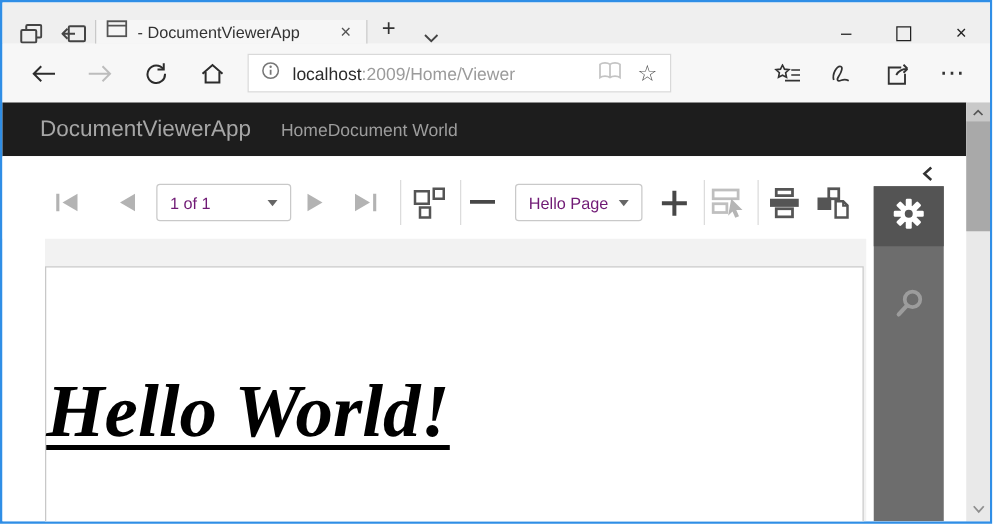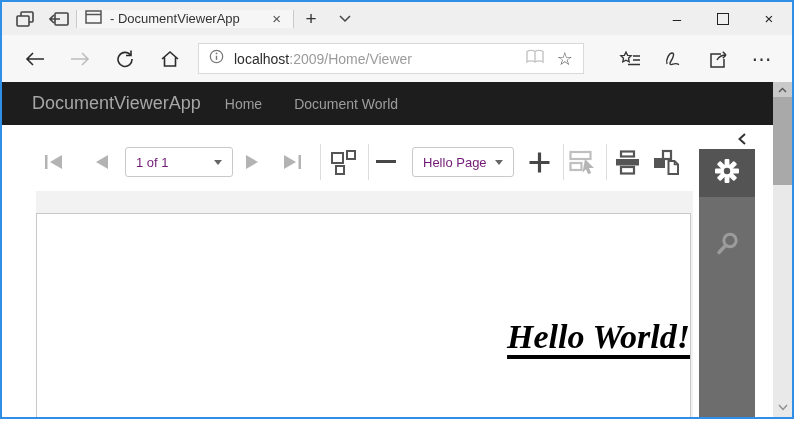--- a/index.html
+++ b/index.html
@@ -1,67 +1,67 @@
 <!DOCTYPE html>
 <html><head>
 <meta charset="utf-8">
 <style>
   html,body{margin:0;padding:0;background:#fff;}
   body{font-family:"Liberation Sans",sans-serif;-webkit-font-smoothing:antialiased;}
   .stage{position:relative;width:794px;height:424px;background:#fff;overflow:hidden;}
   .window{position:absolute;left:0;top:0;width:794px;height:419px;border:2px solid #2f8ee6;box-sizing:border-box;display:flex;flex-direction:column;background:#fff;}
 
   
-  .tabbar{height:33px;background:#efefef;display:flex;align-items:center;flex:0 0 auto;}
+  .tabbar{height:33px;background:#efefef;display:flex;align-items:flex-end;flex:0 0 auto;}
   .tbtn{width:34px;display:flex;align-items:center;justify-content:center;color:#333;}
   .tabbar-left{display:flex;align-items:stretch;padding-left:6px;}
   .tab{width:218px;display:flex;align-items:center;background:#f6f6f6;border-left:1px solid #c9c9c9;border-right:1px solid #c9c9c9;padding:0 8px;box-sizing:border-box;}
   .tab-title{font-size:13px;color:#333;margin-left:8px;flex:1;white-space:nowrap;overflow:hidden;}
   .tab-close{font-size:15px;color:#555;margin-left:6px;padding:0 4px;}
   .newtab{font-size:19px;color:#333;font-weight:400;}
   .win-controls{margin-left:auto;display:flex;align-items:stretch;}
   .win-btn{width:46px;display:flex;align-items:center;justify-content:center;color:#222;font-size:15px;}
   .maxbox{display:inline-block;width:10px;height:10px;border:1px solid #222;}
 
   
   .addressbar{height:47px;background:#f7f7f7;display:flex;align-items:center;flex:0 0 auto;padding-left:10px;box-sizing:border-box;}
   .abtn{width:45px;height:40px;display:flex;align-items:center;justify-content:center;}
-  .urlbox{margin-left:6px;width:386px;height:31px;background:#fff;border:1px solid #d9d9d9;display:flex;align-items:center;padding:0 10px;box-sizing:border-box;}
+  .urlbox{margin-left:6px;width:339px;height:31px;background:#fff;border:1px solid #d9d9d9;display:flex;align-items:center;padding:0 10px;box-sizing:border-box;}
   .url-text{font-size:14px;margin-left:10px;flex:1;white-space:nowrap;overflow:hidden;}
   .url-host{color:#2b2b2b;}
   .url-path{color:#9b9b9b;}
   .url-icons{display:flex;align-items:center;}
   .star-glyph{font-size:18px;color:#555;margin-left:12px;}
   .right-icons{margin-left:auto;display:flex;align-items:center;padding-right:8px;}
   .ribtn{width:44px;height:40px;display:flex;align-items:center;justify-content:center;color:#333;}
   .more-glyph{font-size:20px;color:#333;letter-spacing:1px;}
 
   
   .main{flex:1;display:flex;min-height:0;}
   .page-col{flex:1;display:flex;flex-direction:column;min-width:0;}
 
   
   .site-navbar{height:43px;background:#1d1d1d;display:flex;align-items:center;flex:0 0 auto;padding-left:30px;box-sizing:border-box;}
   .brand{font-size:18px;color:#a6a6a6;margin-right:24px;white-space:nowrap;}
-  .nav-links{display:flex;gap:32px;}
+  .nav-links{display:flex;}
   .nav-link{font-size:14px;color:#9d9d9d;white-space:nowrap;}
 
   
   .viewer{flex:1;position:relative;background:#fff;overflow:hidden;}
   .toolbar{position:absolute;left:0;top:0;right:0;height:66px;background:#fff;}
   .titem{position:absolute;display:flex;align-items:center;justify-content:center;}
   .tsep{position:absolute;top:19px;width:1px;height:36px;background:#dcdcdc;}
   .dd{position:absolute;top:22px;height:30px;background:#fff;border:1px solid #c9c9c9;border-radius:3px;display:flex;align-items:center;box-sizing:border-box;padding:0 10px;}
   .dd-label{font-size:13px;color:#701a75;flex:1;white-space:nowrap;}
   .caret{width:0;height:0;border-left:4px solid transparent;border-right:4px solid transparent;border-top:5px solid #666;margin-left:8px;}
   .minusbar{width:20px;height:3px;background:#474747;}
 
   .doc-viewport{position:absolute;left:34px;top:66px;right:80px;bottom:0;background:#f2f2f2;}
   .doc-page{position:absolute;left:0;top:22px;width:653px;bottom:-2px;background:#fff;border:1px solid #c8c8c8;}
-  .doc-heading{margin-top:104px;text-align:right;font-family:"Liberation Serif",serif;font-weight:bold;font-style:italic;font-size:34px;color:#000;text-decoration:underline;text-decoration-thickness:4px;text-underline-offset:7px;line-height:1.1;}
+  .doc-heading{margin-top:82px;text-align:left;font-family:"Liberation Serif",serif;font-weight:bold;font-style:italic;font-size:60px;color:#000;text-decoration:underline;text-decoration-thickness:4px;text-underline-offset:7px;line-height:1.1;}
 
   .collapse-btn{position:absolute;left:726px;top:4px;width:26px;height:20px;display:flex;align-items:center;justify-content:center;}
   .side-strip{position:absolute;left:697px;top:24px;bottom:0;width:56px;background:#6d6d6d;}
   .side-btn{width:56px;height:48px;display:flex;align-items:center;justify-content:center;}
   .side-btn.active{background:#545454;}
   .side-btn.search{margin-top:24px;}
 
   
   .scrollbar{width:19px;background:#e9e9e9;position:relative;flex:0 0 auto;}
   .scroll-up{position:absolute;top:0;left:0;right:0;height:15px;background:#c9c9c9;display:flex;align-items:center;justify-content:center;}

